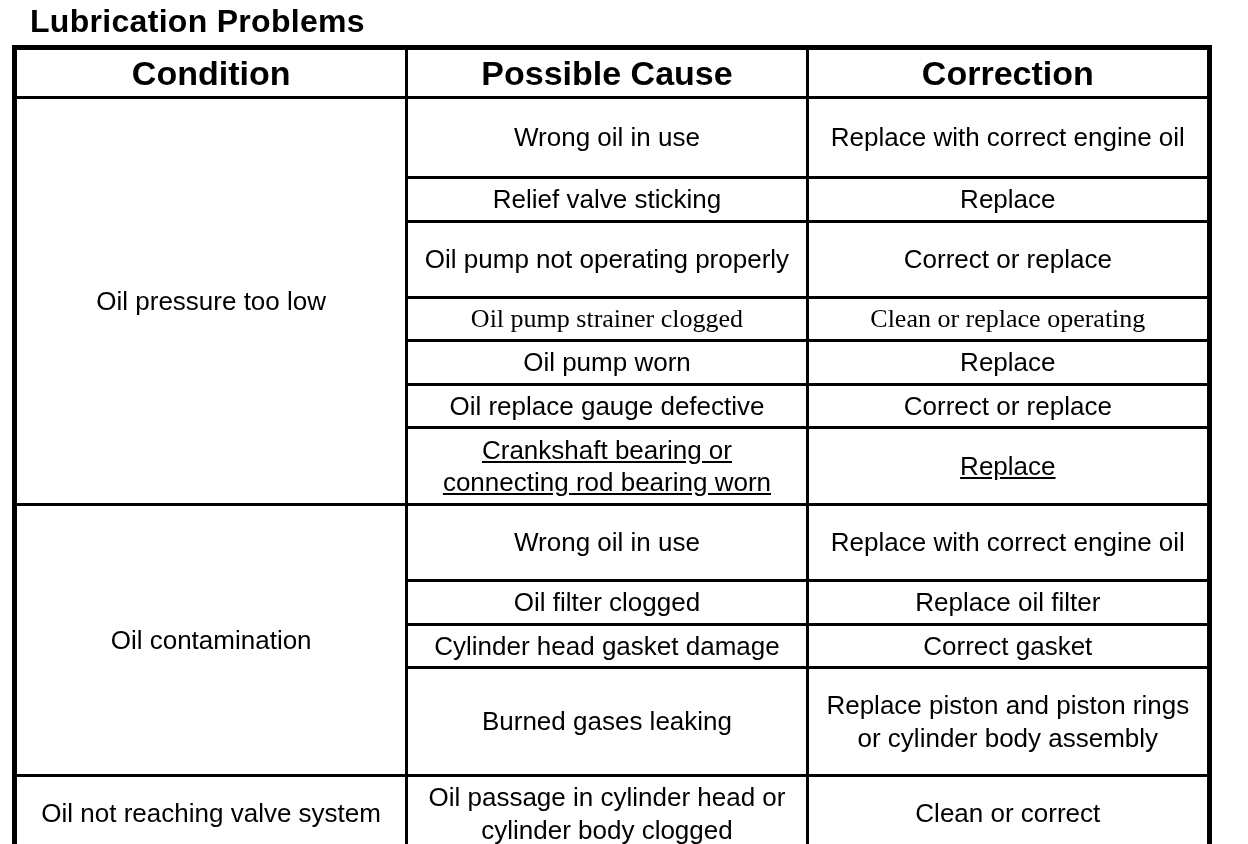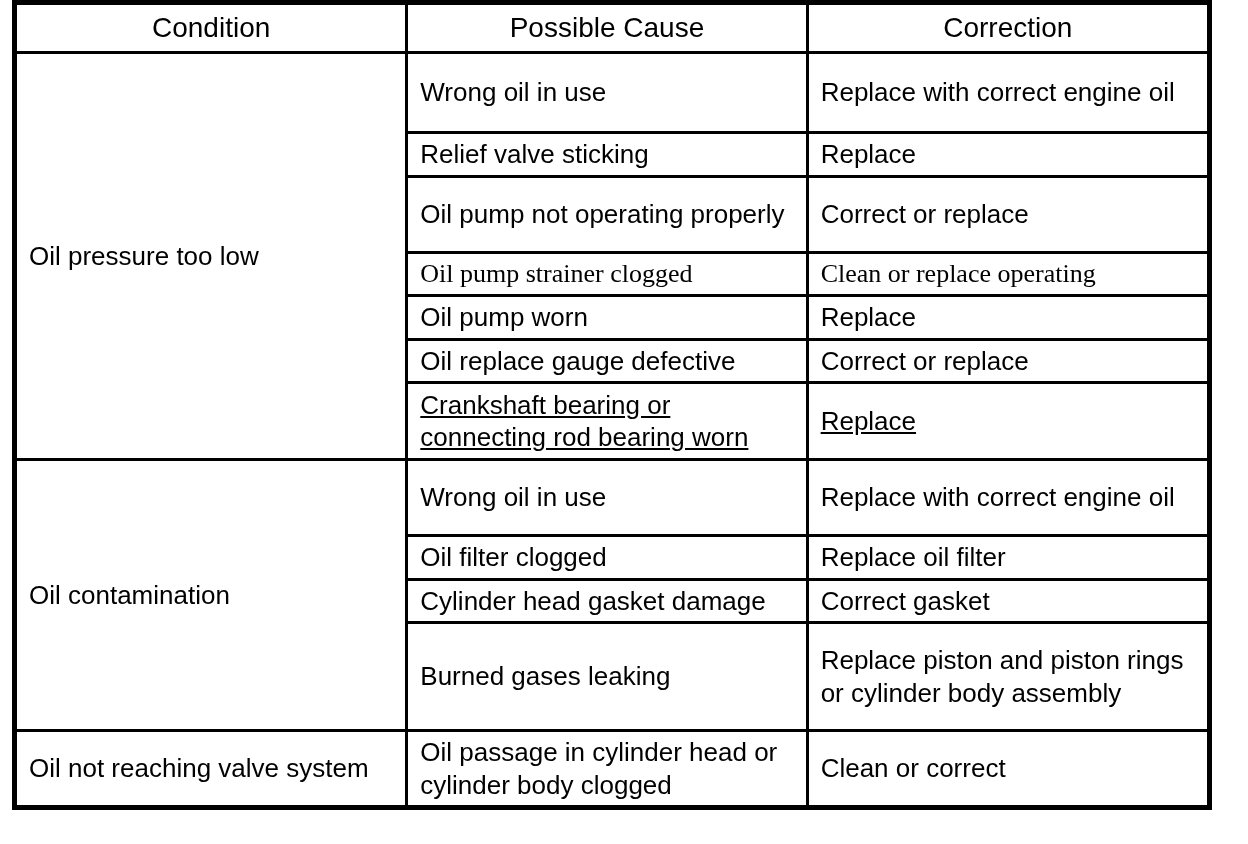--- a/index.html
+++ b/index.html
@@ -30,29 +30,29 @@
     width: 1200px;
     margin-left: 12px;
     border: 5px solid #000000;
   }
   table.troubleshooting th,
   table.troubleshooting td {
     border: 3px solid #000000;
     overflow: hidden;
   }
   table.troubleshooting th {
-    font-size: 28px;
-    font-weight: normal;
+    font-size: 34px;
+    font-weight: bold;
     height: 42px;
     padding: 2px 6px;
   }
   table.troubleshooting td {
     font-size: 26px;
     font-weight: normal;
-    text-align: left;
+    text-align: center;
     vertical-align: middle;
     padding: 4px 12px;
     line-height: 1.25;
   }
   .col-condition  { width: 390px; }
   .col-cause      { width: 398px; }
   .col-correction { width: 400px; }
   tr.r39  { height: 39px; }
   tr.r40  { height: 40px; }
   tr.r41  { height: 41px; font-family: Liberation Serif, serif; }
@@ -60,20 +60,21 @@
   tr.r76  { height: 76px; }
   tr.r77  { height: 77px; text-decoration: underline; }
   tr.r80  { height: 80px; }
   tr.r108 { height: 108px; }
 </style>
 </head>
 <body>
 
 <div class="page">
 
+  <h1 class="title">Lubrication Problems</h1>
 
   <table class="troubleshooting">
     <colgroup>
       <col class="col-condition">
       <col class="col-cause">
       <col class="col-correction">
     </colgroup>
     <thead>
       <tr>
         <th>Condition</th>

